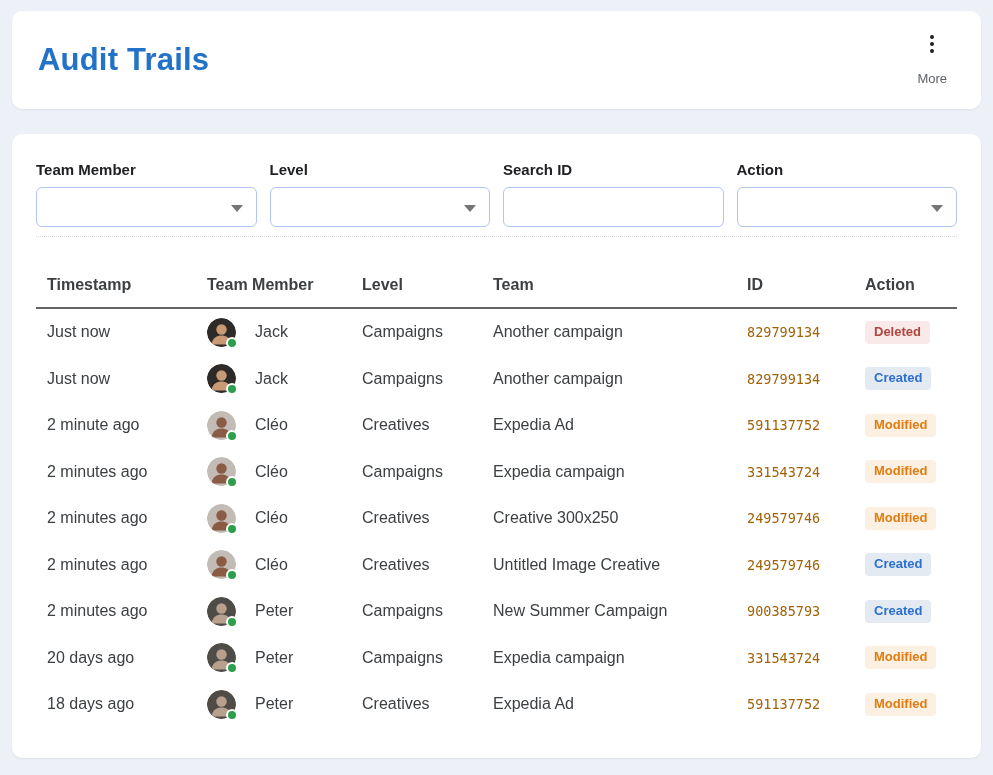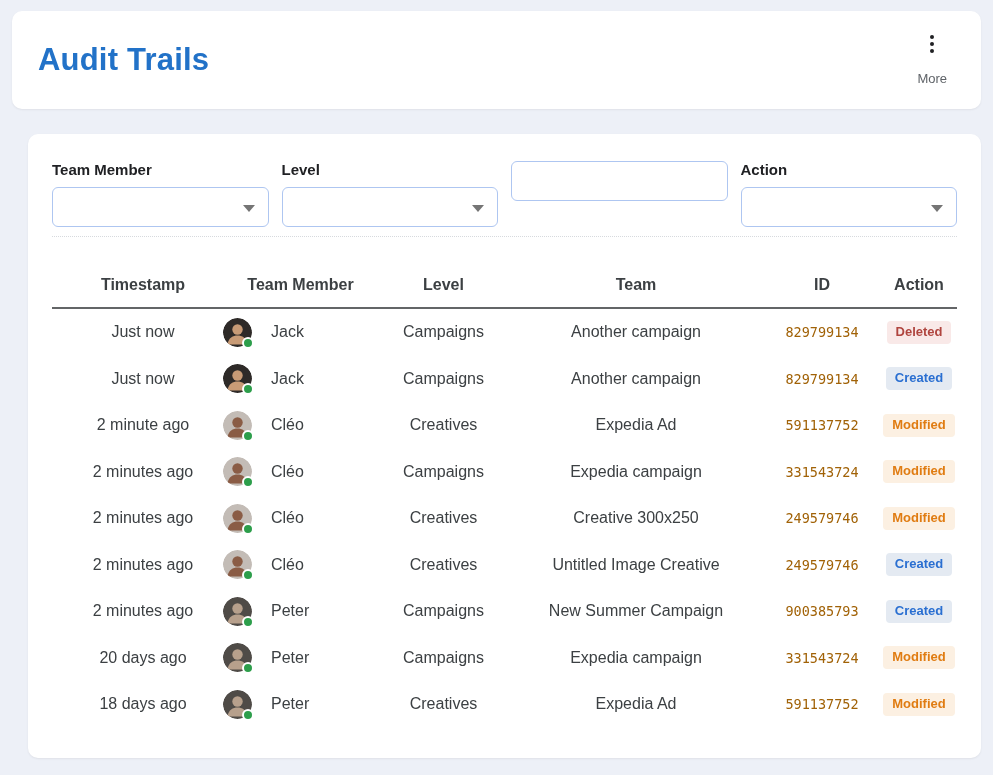--- a/index.html
+++ b/index.html
@@ -43,21 +43,20 @@
   .kebab { display: flex; flex-direction: column; gap: 3px; }
   .kebab i {
     width: 4px; height: 4px; border-radius: 50%;
     background: #202124; display: block;
   }
   .more-label { font-size: 13px; color: #5f6368; }
   
   .content-card {
     padding: 27px 24px 24px 24px;
     min-height: 624px;
-    margin-left: 16px;
   }
   .filters {
     display: grid;
     grid-template-columns: repeat(4, 1fr);
     column-gap: 13px;
   }
   .filter-label {
     font-size: 15px;
     font-weight: 700;
     color: #202124;
@@ -94,21 +93,20 @@
     border-top: 1px dotted #d7dade;
     margin: 9px 0 0 0;
   }
   
   .audit-table { margin-top: 0; }
   .t-row {
     display: grid;
     grid-template-columns: 160px 155px 131px 254px 118px 1fr;
     align-items: center;
     padding-left: 11px;
-    text-align: center;
   }
   .t-head {
     height: 72px;
     align-items: end;
     padding-bottom: 13px;
     border-bottom: 2px solid #636567;
     font-size: 16px;
     font-weight: 700;
     color: #3c4043;
   }
@@ -169,20 +167,21 @@
 
     <div class="filter">
       <label class="filter-label">Level</label>
       <div class="filter-field select">
         <input type="text" readonly="" value="" style="">
         <span class="select-arrow"></span>
       </div>
     </div>
 
     <div class="filter">
+      <label class="filter-label">Search ID</label>
       <div class="filter-field text">
         <input type="text" placeholder="" style="">
       </div>
     </div>
 
     <div class="filter">
       <label class="filter-label">Action</label>
       <div class="filter-field select">
         <input type="text" readonly="" value="" style="">
         <span class="select-arrow"></span>

